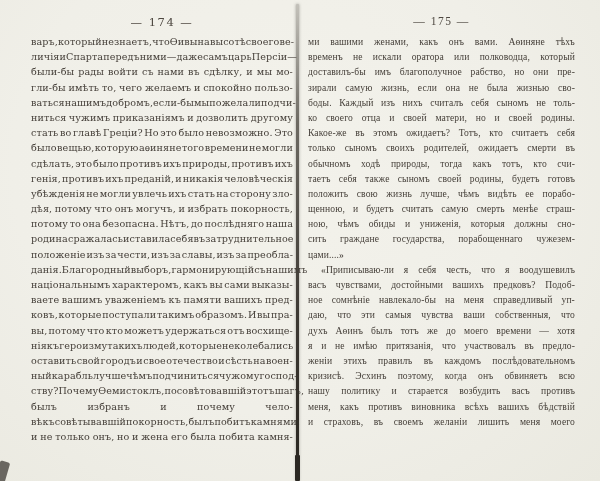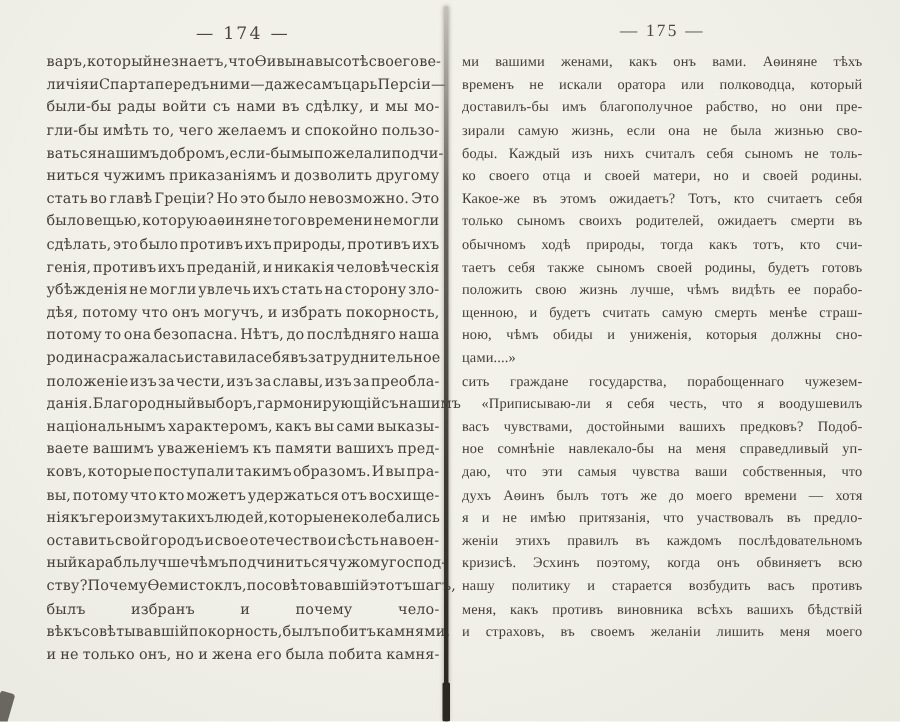--- a/index.html
+++ b/index.html
@@ -471,29 +471,29 @@
       <div class="line">
         <span>ною,</span>
         <span>чѣмъ</span>
         <span>обиды</span>
         <span>и</span>
         <span>униженія,</span>
         <span>которыя</span>
         <span>должны</span>
         <span>сно-</span>
       </div>
-      <div class="line no-just">
-        <span>цами....»</span>
-      </div>
       <div class="line">
         <span>сить</span>
         <span>граждане</span>
         <span>государства,</span>
         <span>порабощеннаго</span>
         <span>чужезем-</span>
+      </div>
+      <div class="line no-just">
+        <span>цами....»</span>
       </div>
       <div class="line indent">
         <span>«Приписываю-ли</span>
         <span>я</span>
         <span>себя</span>
         <span>честь,</span>
         <span>что</span>
         <span>я</span>
         <span>воодушевилъ</span>
       </div>

